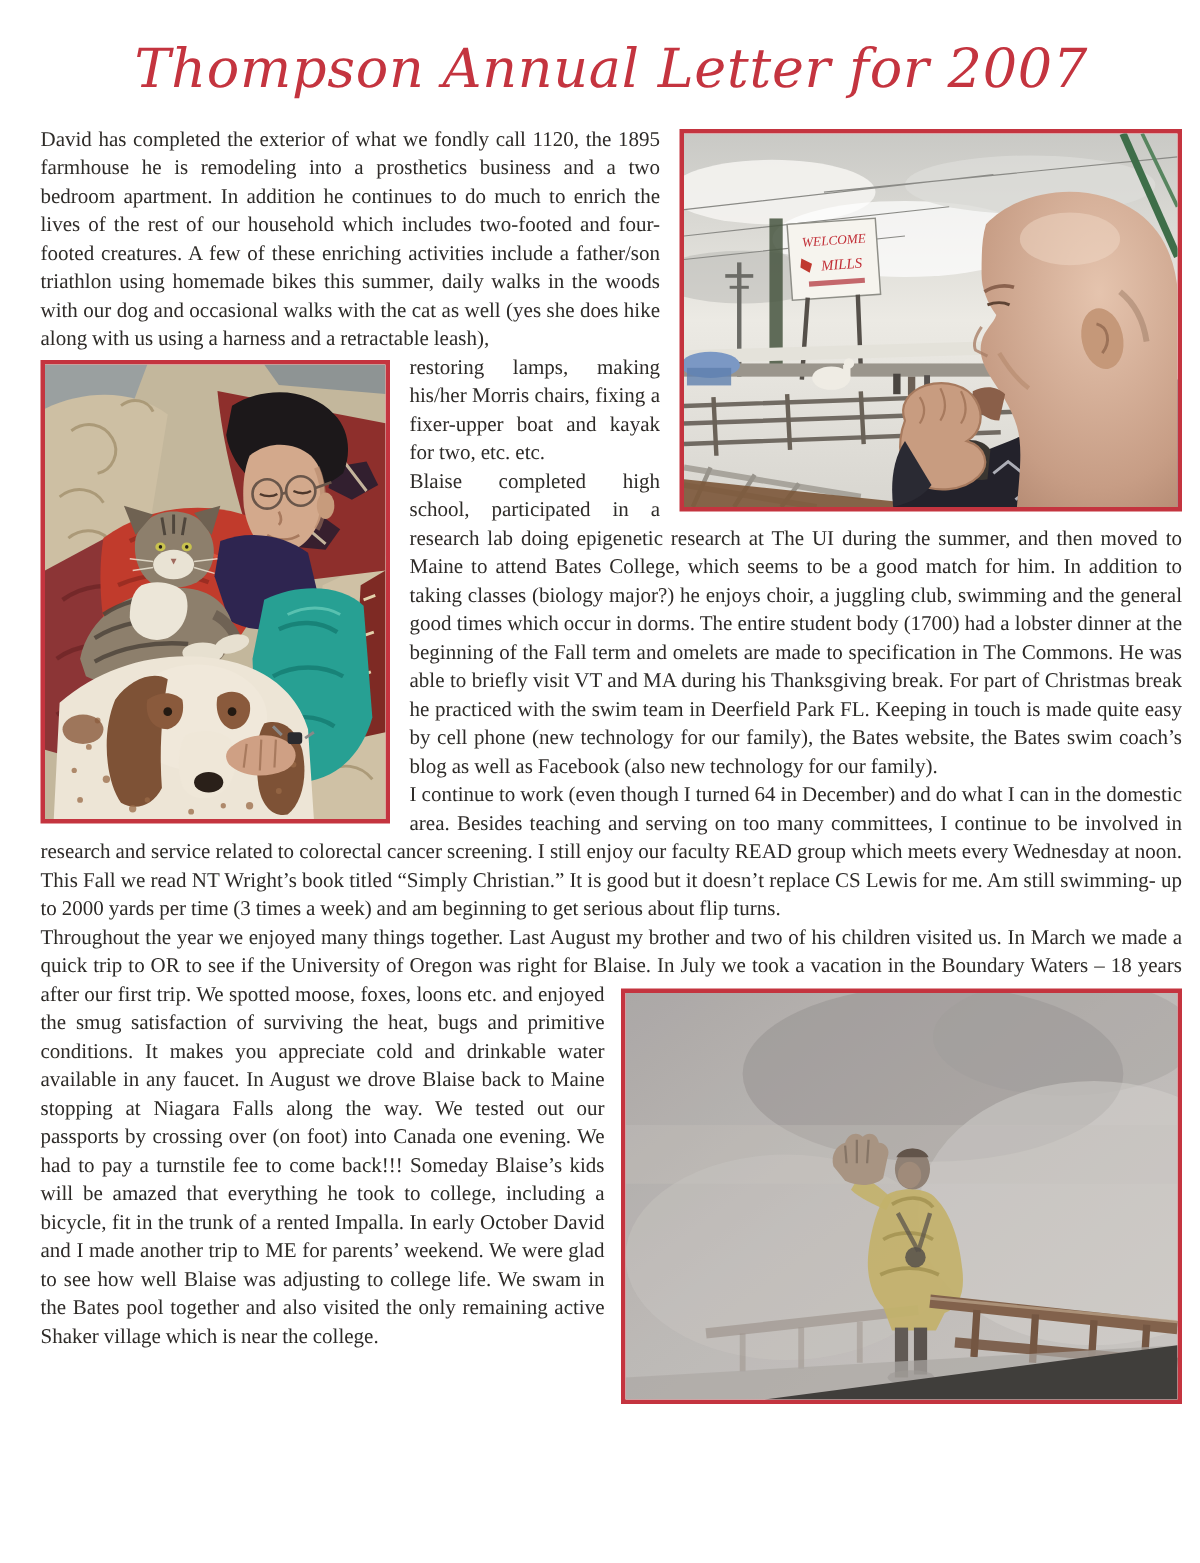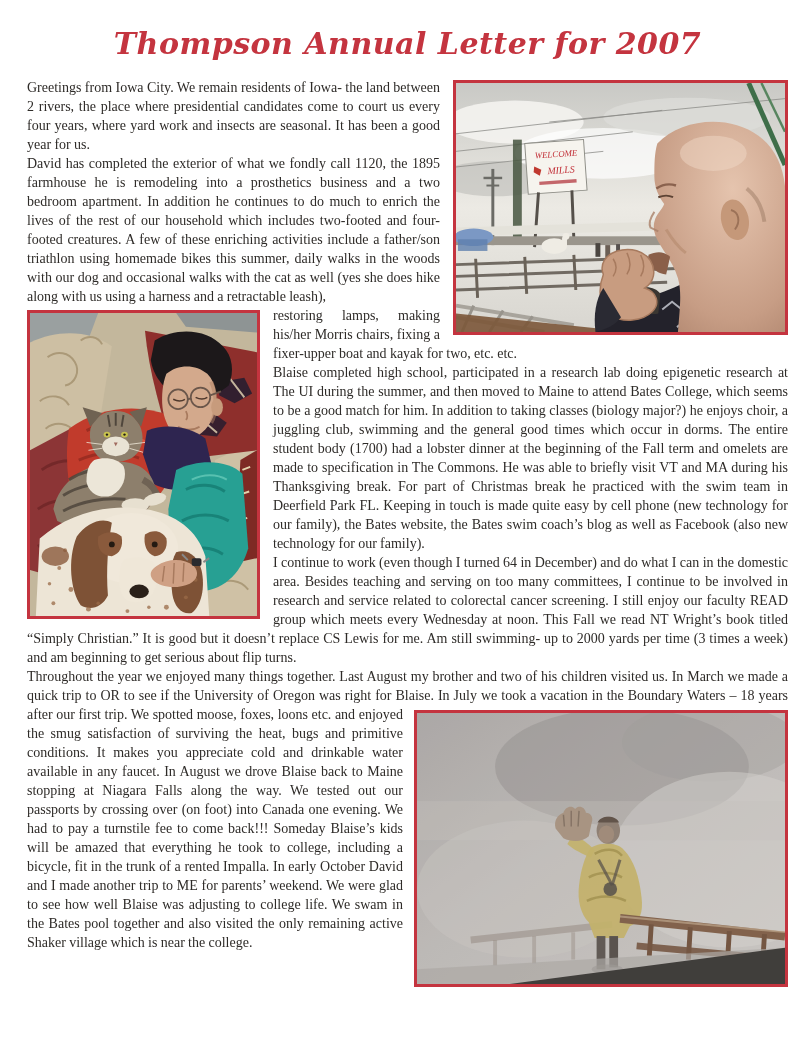--- a/index.html
+++ b/index.html
@@ -13,22 +13,22 @@
     width:800px;height:1042px;
     background:#ffffff;
     padding:26px 12px 0 27px;
     overflow:hidden;
     font-family:"Liberation Serif",serif;
     color:var(--ink);
   }
   .title{
     font-family:"DejaVu Serif",serif;
     font-style:italic;
-    font-weight:bold;
-    font-size:30px;
+    font-weight:normal;
+    font-size:36px;
     letter-spacing:0.5px;
     color:var(--accent-red);
     text-align:center;
     margin:0 0 17px 0;
   }
   .letter{
     font-size:14px;
     line-height:19px;
     text-align:justify;
     word-spacing:-0.2px;
@@ -122,21 +122,20 @@
         <ellipse cx="284" cy="140" rx="14" ry="21" fill="#c59879" transform="rotate(-12 284 140)"></ellipse>
         <path d="M280 130 C288 132 290 142 284 150" stroke="#9c7258" stroke-width="2" fill="none"></path>
         <path d="M196 176 C204 172 212 172 218 178 L214 196 C206 196 200 190 196 186 Z" fill="#8a5f49"></path>
         <path d="M188 210 C196 208 204 210 208 216 L206 236 C198 238 190 234 186 228 Z" fill="#3a3631"></path>
         <path d="M150 196 C146 186 152 176 164 172 C178 168 192 172 198 182 C204 192 202 204 192 210 C205 214 208 226 200 234 C190 244 170 246 158 238 C146 230 144 212 150 196 Z" fill="#c89c80" stroke="#a77a5e" stroke-width="1.5"></path>
         <path d="M160 180 C164 186 164 192 160 198 M174 174 C178 182 178 190 174 196 M188 176 C192 184 192 192 188 198" stroke="#a77a5e" stroke-width="1.5" fill="none"></path>
         <path d="M142 255 C140 238 142 222 150 210 L168 240 C162 248 154 252 142 255 Z" fill="#2a2a33"></path>
       </svg>
     </div>
 
-    <p class="para">Greetings from Iowa City.  We remain residents of Iowa- the land between 2 rivers, the place where presidential candidates come to court us every four years, where yard work and insects are seasonal.  It has been a good year for us.</p>
     <p class="para">David has completed the exterior of what we fondly call 1120, the 1895 farmhouse he is remodeling into a prosthetics business and a two bedroom apartment.  In addition he continues to do much to enrich the lives of the rest of our household which includes two-footed and four-footed creatures.   A few of these enriching activities include a father/son triathlon using homemade bikes this summer, daily walks in the woods with our dog and occasional walks with the cat as well (yes she does hike along with us using a harness and a retractable leash),</p>
 
     <div class="photo ph2">
       <svg width="100%" height="100%" viewBox="0 0 233 309" preserveAspectRatio="none">
         <rect width="233" height="309" fill="#c3b79c"></rect>
         <path d="M0 0 L70 0 L55 40 L0 55 Z" fill="#9aa0a0"></path>
         <path d="M150 0 L233 0 L233 20 L160 14 Z" fill="#8e9494"></path>
         <path d="M0 30 C30 16 62 18 84 34 L70 120 L0 140 Z" fill="#cdbfa3"></path>
         <g stroke="#9d8a66" stroke-width="2" opacity="0.7" fill="none">
           <path d="M18 45 C28 38 40 40 46 50 C52 60 46 72 36 74"></path>

